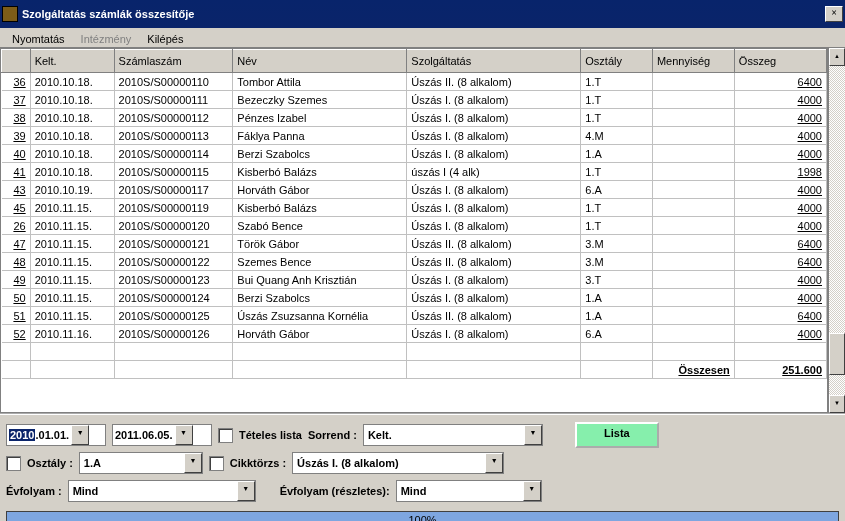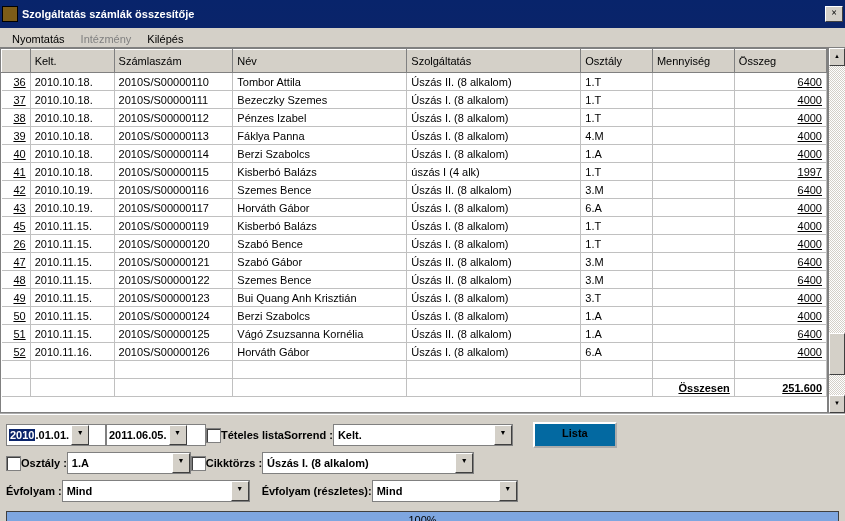--- a/index.html
+++ b/index.html
@@ -87,21 +87,21 @@
   .sb-thumb { position: absolute; left: 0; right: 0; height: 40px; bottom: 20px;
     background: #d4d0c8;
     border: 1px solid #fff;
     border-right-color: #404040; border-bottom-color: #404040;
   }
   .controls {
     border-top: 2px groove #fff;
     padding: 6px 6px 2px;
     background: #d4d0c8;
   }
-  .row { display: flex; align-items: center; height: 28px; }
+  .row { display: flex; align-items: center; gap: 6px; height: 28px; }
   .date-box {
     display: flex; background: #fff;
     border: 1px solid #808080; height: 20px; align-items: center;
     font-weight: bold; padding: 0 0 0 2px;
   }
   .date-box .sel { background: #0a246a; color: #fff; padding: 0 1px; }
   .drop-btn {
     width: 16px; height: 18px;
     background: #d4d0c8;
     border: 1px solid #fff;
@@ -115,21 +115,21 @@
     box-shadow: inset 1px 1px 0 #404040;
   }
   label.bold { font-weight: bold; }
   .combo {
     display: flex; background: #fff;
     border: 1px solid #808080; height: 20px; align-items: center;
     font-weight: bold; padding: 0 0 0 4px;
   }
   .combo span:first-child { flex: 1; }
   .lista-btn {
-    background: #0369a1;
+    background: #86efac;
     border: 2px outset #fff;
     width: 80px; height: 22px;
     font-weight: bold;
     text-align: center; line-height: 18px;
   }
   .progress {
     margin: 4px 6px;
     height: 18px;
     background: #7ea6e0;
     border: 1px solid #404040;
@@ -230,31 +230,21 @@
             <td class="num">4000</td>
           </tr>
           <tr>
             <td class="num">41</td>
             <td>2010.10.18.</td>
             <td>2010S/S00000115</td>
             <td>Kisberbó Balázs</td>
             <td>úszás  I  (4 alk)</td>
             <td>1.T</td>
             <td class="num"></td>
-            <td class="num">1997</td>
-          </tr>
-          <tr>
-            <td class="num">42</td>
-            <td>2010.10.19.</td>
-            <td>2010S/S00000116</td>
-            <td>Szemes Bence</td>
-            <td>Úszás II. (8 alkalom)</td>
-            <td>3.M</td>
-            <td class="num"></td>
-            <td class="num">6400</td>
+            <td class="num">1998</td>
           </tr>
           <tr>
             <td class="num">43</td>
             <td>2010.10.19.</td>
             <td>2010S/S00000117</td>
             <td>Horváth Gábor</td>
             <td>Úszás I. (8 alkalom)</td>
             <td>6.A</td>
             <td class="num"></td>
             <td class="num">4000</td>
@@ -276,21 +266,21 @@
             <td>Szabó Bence</td>
             <td>Úszás I. (8 alkalom)</td>
             <td>1.T</td>
             <td class="num"></td>
             <td class="num">4000</td>
           </tr>
           <tr>
             <td class="num">47</td>
             <td>2010.11.15.</td>
             <td>2010S/S00000121</td>
-            <td>Szabó Gábor</td>
+            <td>Török Gábor</td>
             <td>Úszás II. (8 alkalom)</td>
             <td>3.M</td>
             <td class="num"></td>
             <td class="num">6400</td>
           </tr>
           <tr>
             <td class="num">48</td>
             <td>2010.11.15.</td>
             <td>2010S/S00000122</td>
             <td>Szemes Bence</td>
@@ -316,21 +306,21 @@
             <td>Berzi Szabolcs</td>
             <td>Úszás I. (8 alkalom)</td>
             <td>1.A</td>
             <td class="num"></td>
             <td class="num">4000</td>
           </tr>
           <tr>
             <td class="num">51</td>
             <td>2010.11.15.</td>
             <td>2010S/S00000125</td>
-            <td>Vágó Zsuzsanna Kornélia</td>
+            <td>Úszás Zsuzsanna Kornélia</td>
             <td>Úszás II. (8 alkalom)</td>
             <td>1.A</td>
             <td class="num"></td>
             <td class="num">6400</td>
           </tr>
           <tr>
             <td class="num">52</td>
             <td>2010.11.16.</td>
             <td>2010S/S00000126</td>
             <td>Horváth Gábor</td>

